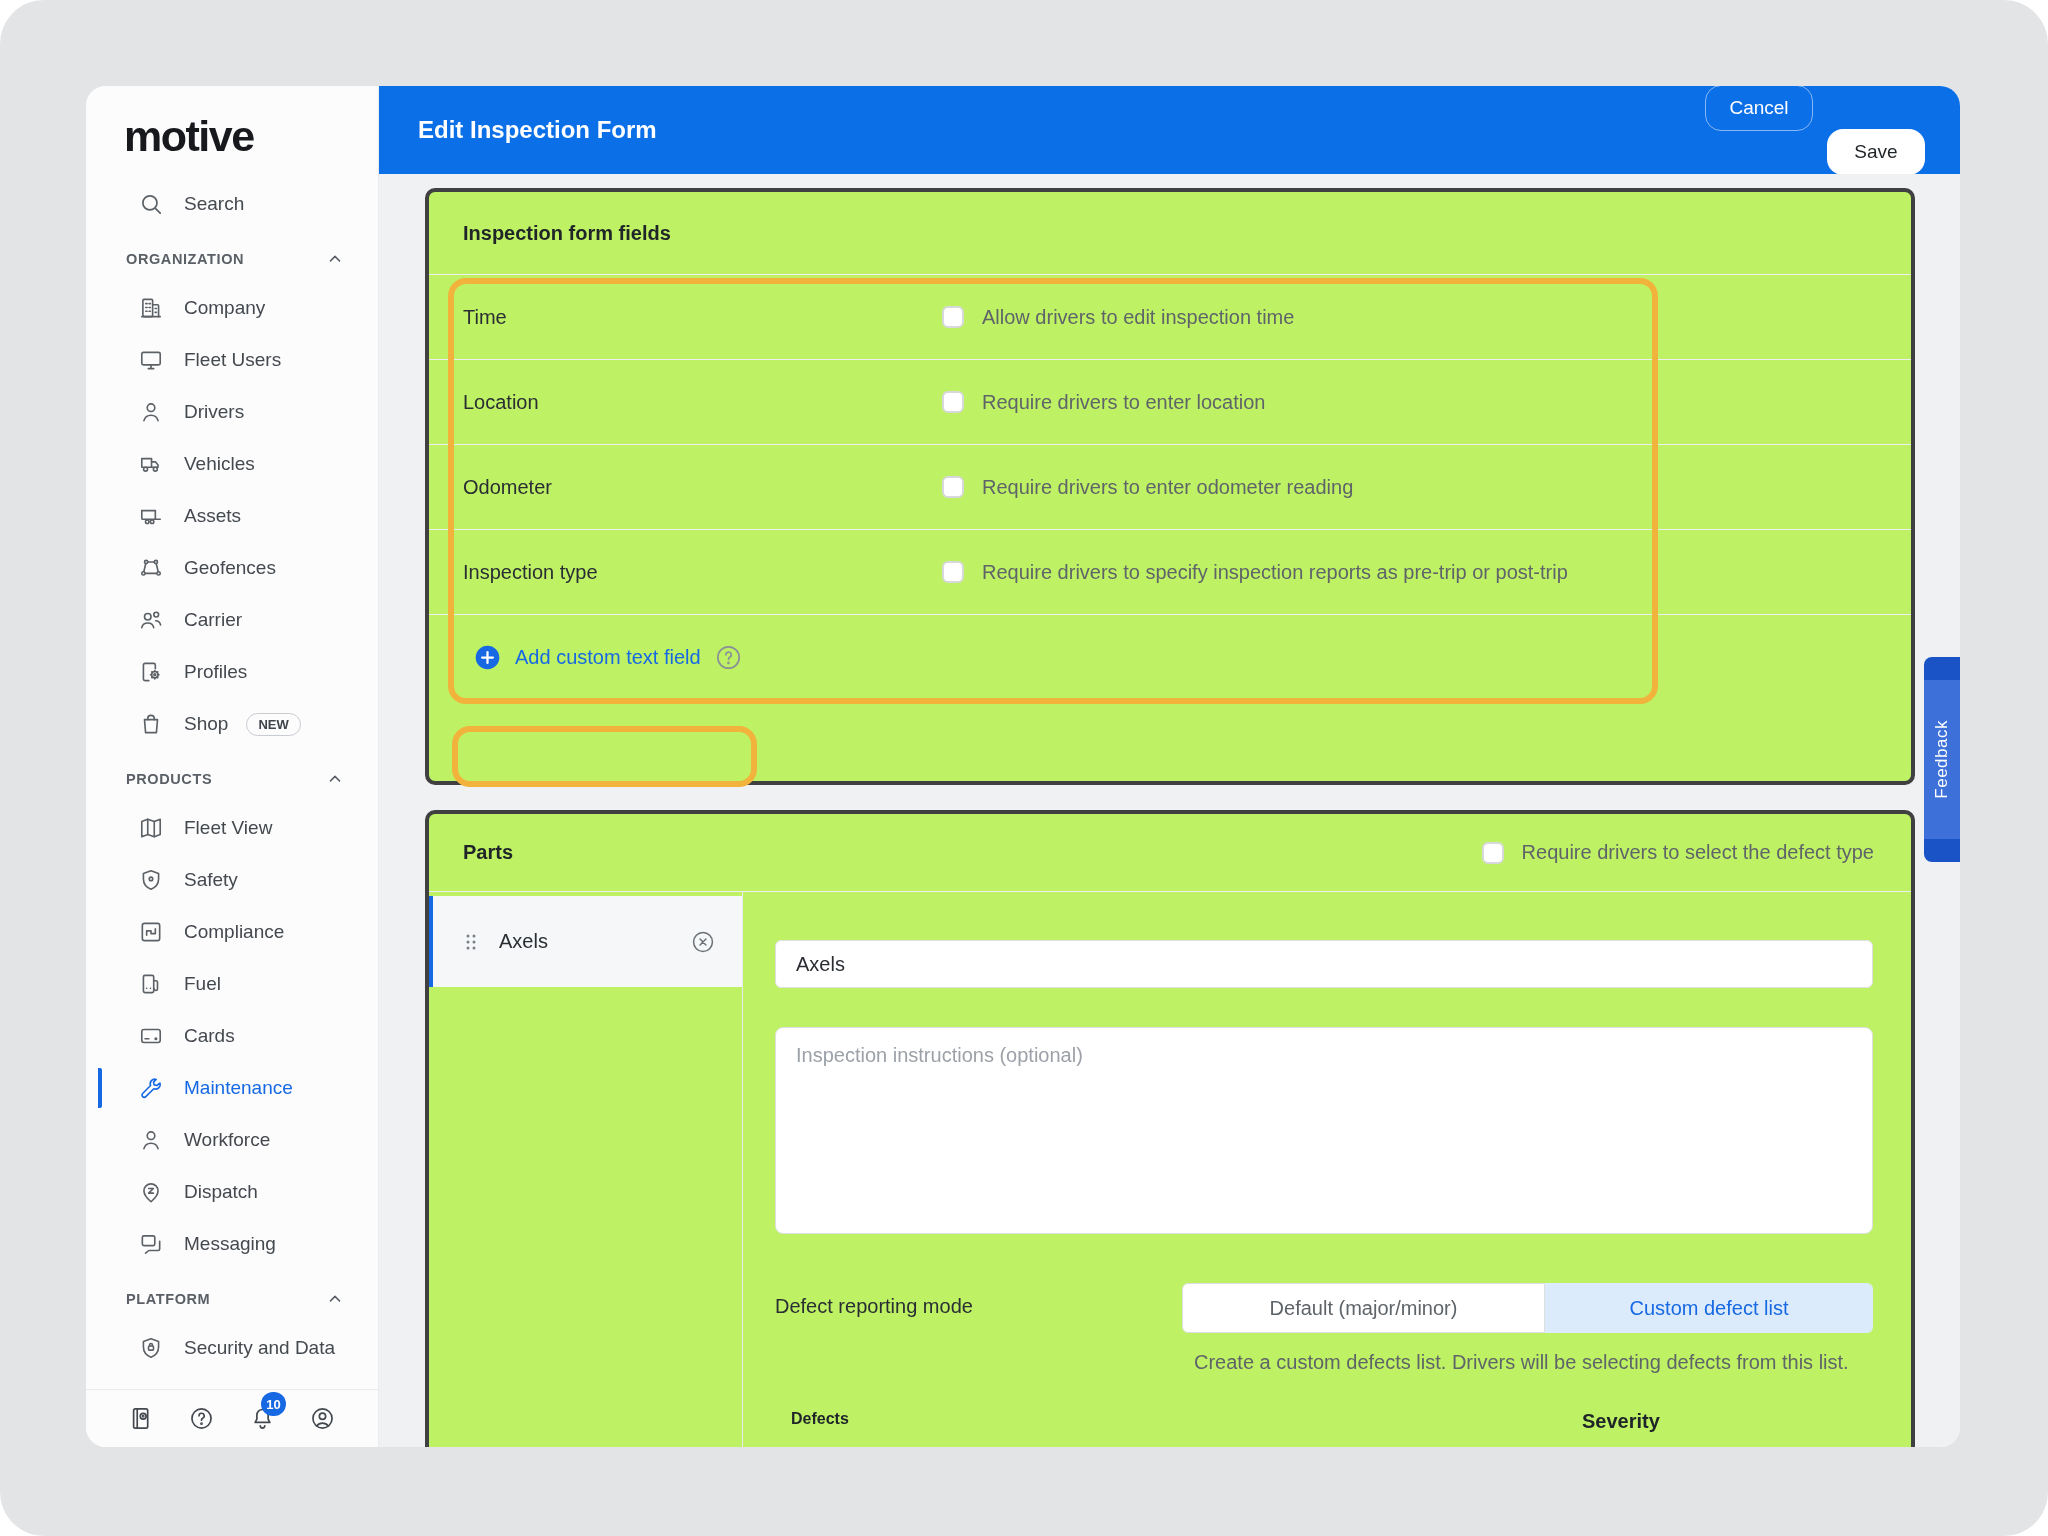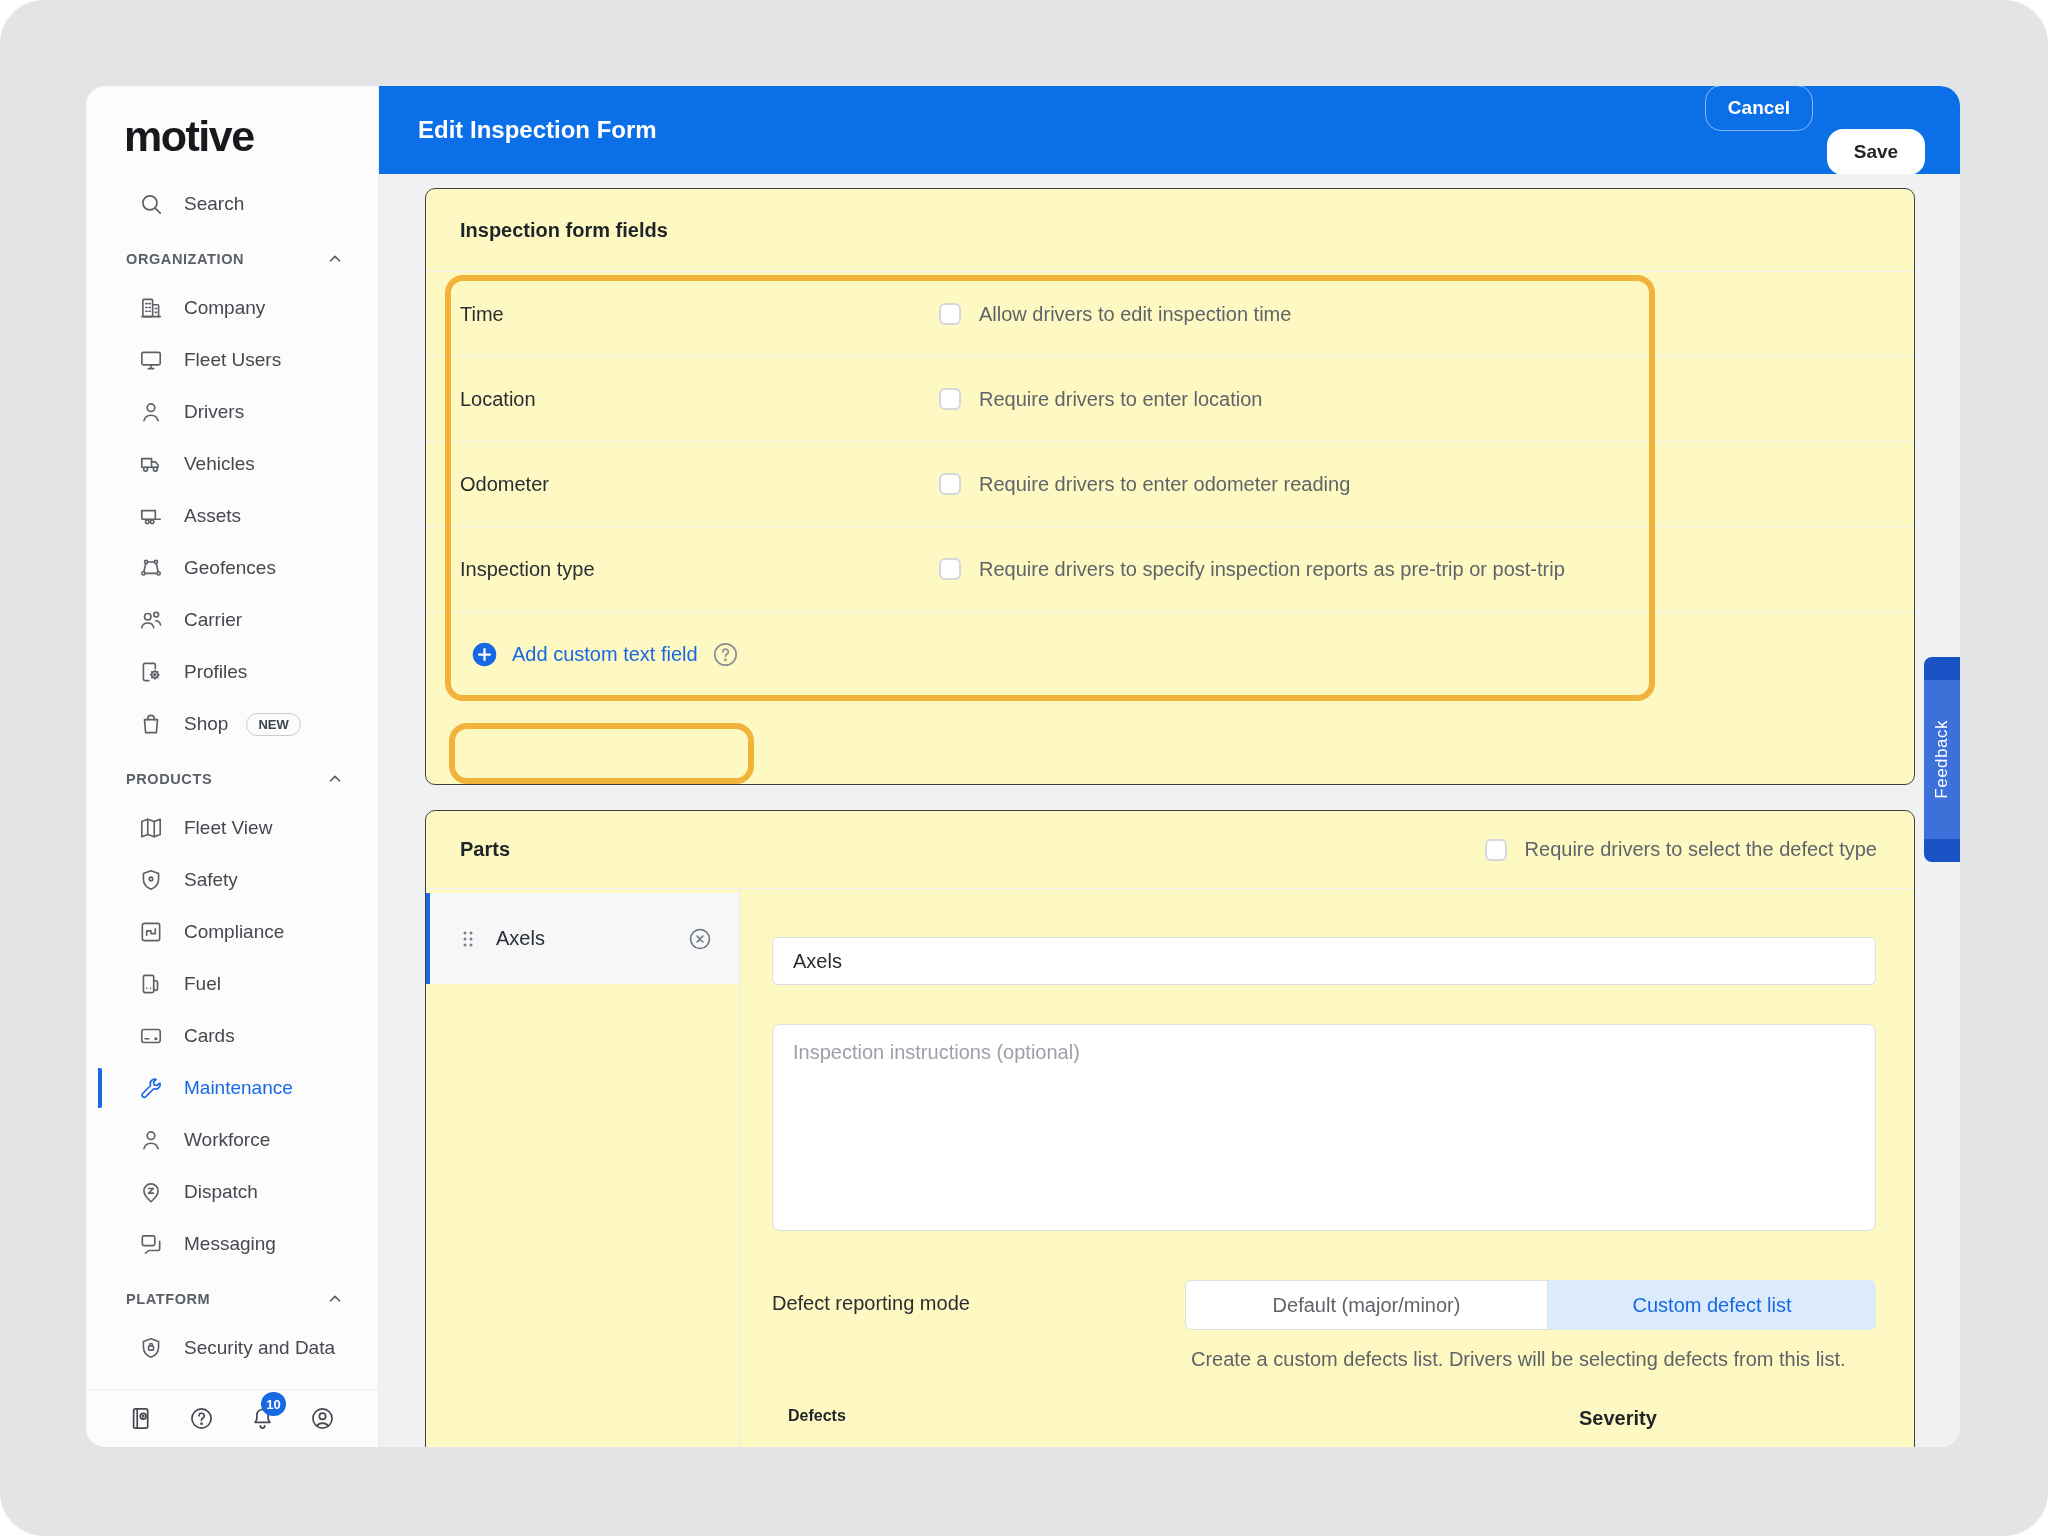--- a/index.html
+++ b/index.html
@@ -29,26 +29,26 @@
   .foot-ic { width:27px; height:27px; color:#43484e; position:relative; cursor:pointer; }
   .foot-ic svg { width:27px; height:27px; }
   .notif-badge { position:absolute; top:-13px; right:-10px; background:#1769e3; color:#fff; font-size:13px; font-weight:700;
                  min-width:24px; height:24px; border-radius:12px; display:flex; align-items:center; justify-content:center; padding:0 5px; }
 
   
   .main { flex:1; display:flex; flex-direction:column; position:relative; min-width:0; }
   .topbar { height:88px; background:#0b6fe8; display:flex; align-items:center; padding:0 35px 0 39px; flex:none; }
   .topbar-title { color:#fff; font-size:24px; font-weight:700; }
   .topbar-actions { margin-left:auto; display:flex; gap:14px; }
-  .btn { height:46px; border-radius:16px; font-size:19px; font-weight:700; display:flex; align-items:center; justify-content:center; cursor:pointer; }
+  .btn { height:46px; border-radius:16px; font-size:19px; font-weight:400; display:flex; align-items:center; justify-content:center; cursor:pointer; }
   .btn-cancel { width:108px; color:#fff; border:1px solid rgba(255,255,255,.5); background:transparent; }
   .btn-save { width:98px; color:#1f2428; background:#fff; border:none;margin-top:44px; }
 
   .content { flex:1; background:#eff1f3; padding:14px 45px 0 46px; overflow:hidden; }
-  .card { background:#fef9c3; border:1px solid #404040; border-radius:10px; position:relative; }
+  .card { background:#bef264; border:4px solid #404040; border-radius:10px; position:relative; }
   .card1 { height:597px; }
   .card-title-row { height:82px; display:flex; align-items:center; padding:0 37px 0 34px; }
   .card-title { font-size:20px; font-weight:700; color:#1f2428; }
 
   .field-row { height:85px; display:flex; align-items:center; border-top:1px solid #eeeff1; padding:0 37px 0 34px; }
   .field-label { width:479px; font-size:20px; color:#2a2e33; }
   .cbx { width:22px; height:22px; border:2px solid #d6d8db; border-radius:6px; background:#fff; flex:none; cursor:pointer; }
   .cbx-label { margin-left:18px; font-size:20px; color:#5f6469; }
 
   .orange-frame { position:absolute; pointer-events:none; border:6px solid #f2b33c; border-radius:18px; }

